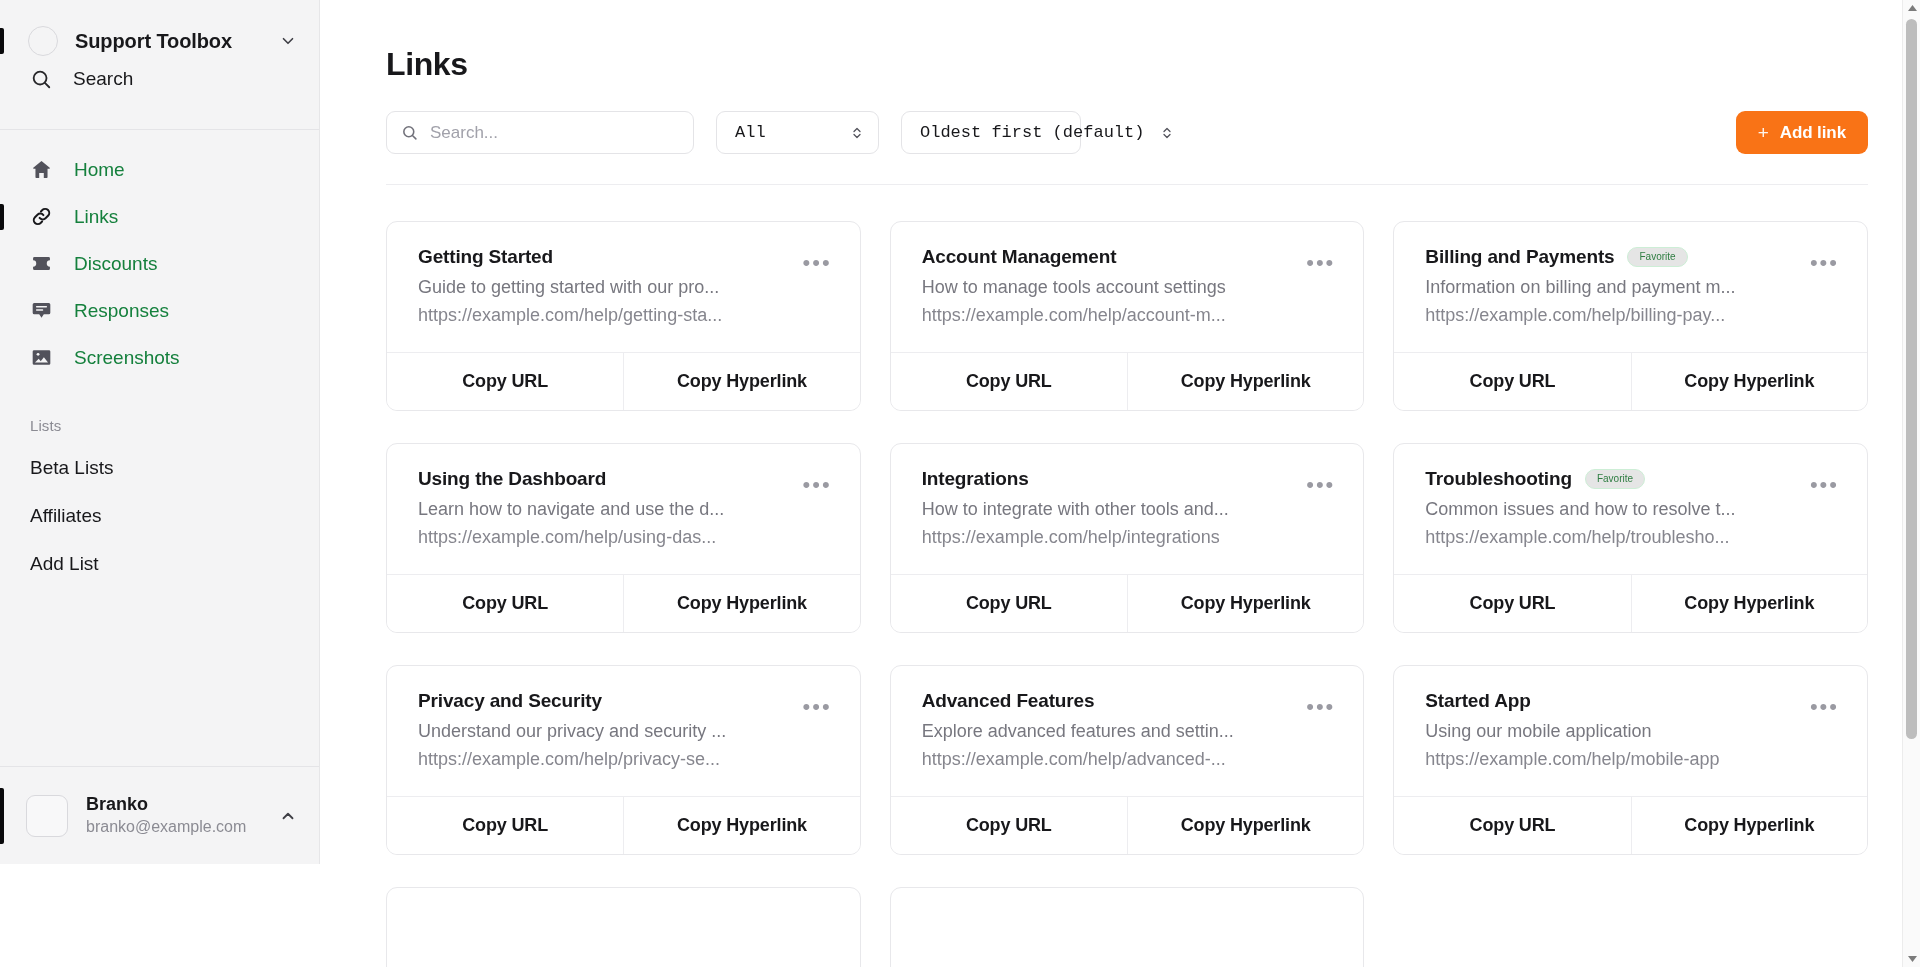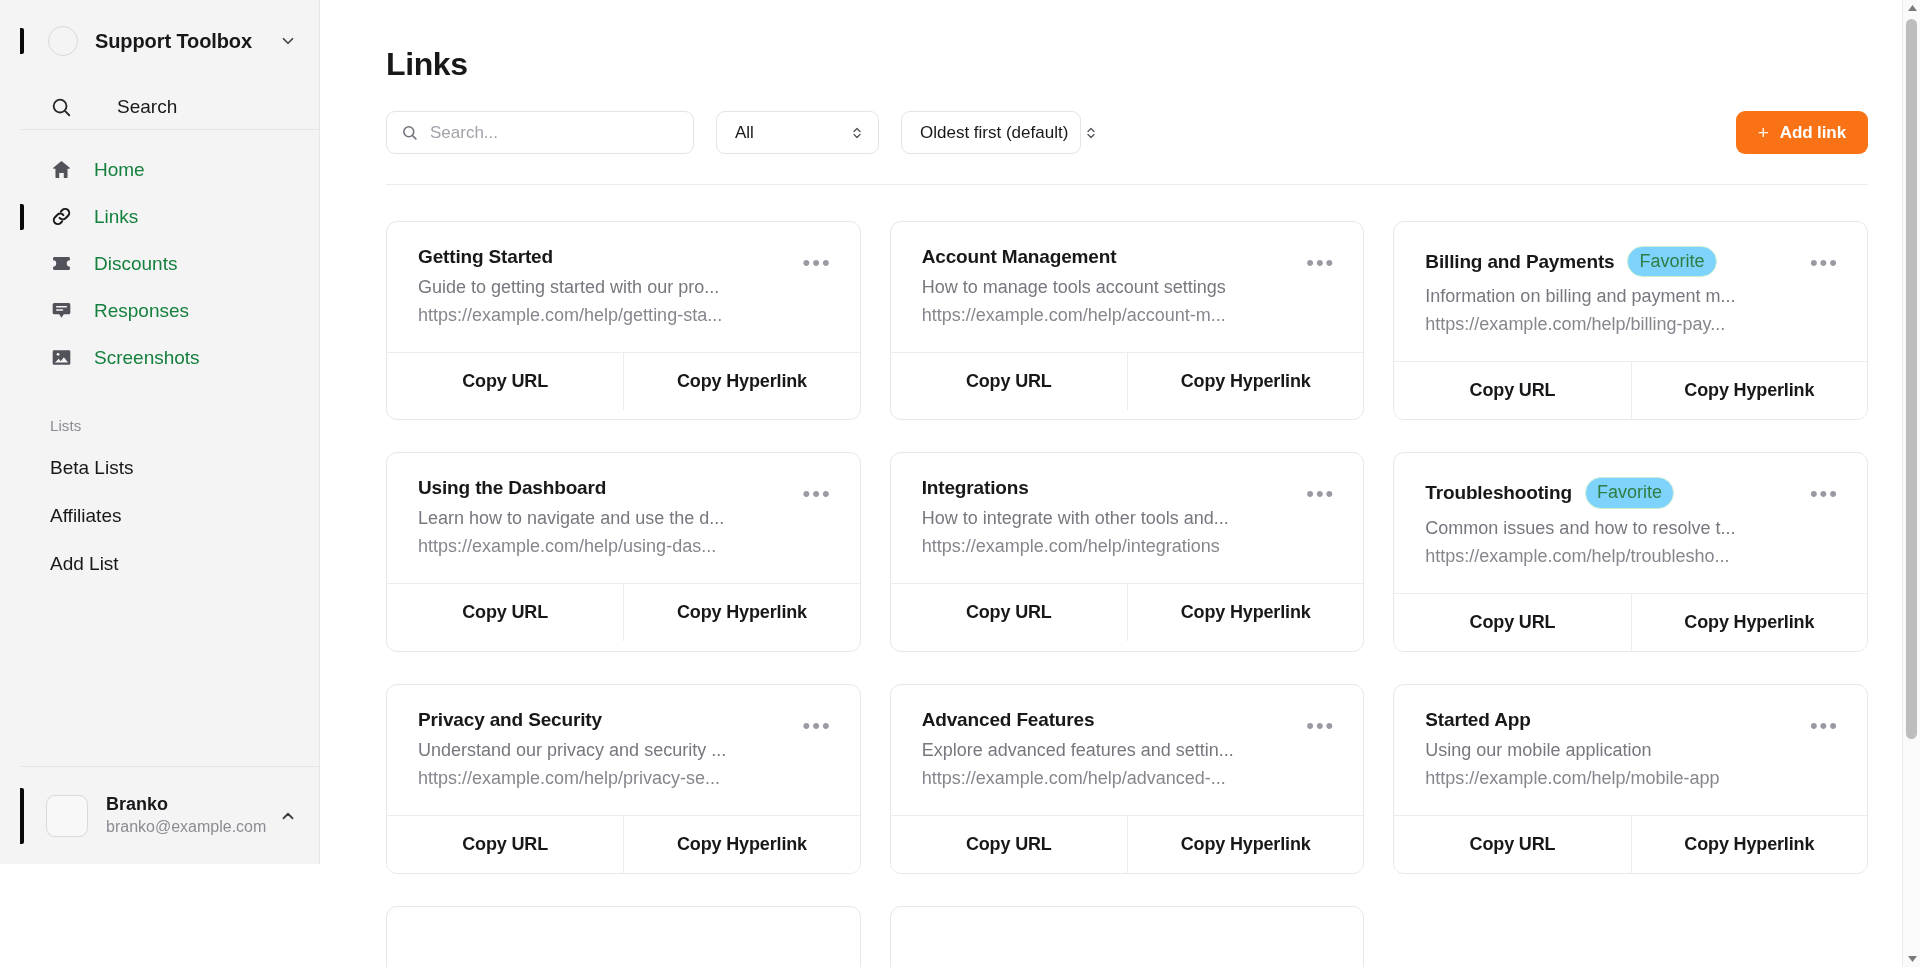--- a/index.html
+++ b/index.html
@@ -14,21 +14,20 @@
   
   .sidebar {
     width: 320px;
     min-width: 320px;
     height: 864px;
     background: #f4f4f5;
     border-right: 1px solid #e6e6e8;
     display: flex;
     flex-direction: column;
     position: relative;
-    padding-left: 20px;
   }
   .sb-top { padding: 14px 0 0 0; }
   .workspace {
     display: flex; align-items: center;
     height: 54px;
     padding: 0 22px 0 28px;
     cursor: pointer;
     position: relative;
   }
   .ws-avatar {
@@ -38,25 +37,24 @@
   }
   .ws-name {
     margin-left: 17px;
     font-size: 20px; font-weight: 700; color: #18181b;
     letter-spacing: -0.1px;
     flex: 1 1 auto;
   }
   .chev-down { width: 18px; height: 18px; flex: 0 0 auto; color:#3f3f46; }
 
   .sb-search {
-    display: flex; align-items: flex-end;
+    display: flex; align-items: flex-start;
     height: 50px;
     padding: 0 22px 0 30px;
     cursor: pointer;
-    gap: 24px;
   }
   .sb-search .ic { width: 22px; height: 22px; color: #27272a; flex:0 0 auto;}
   .sb-search .lbl { margin-left: 21px; font-size: 19px; color: #18181b; }
 
   .sb-divider { height: 1px; background: #e4e4e7; margin: 11px 0 0 0; }
 
   .nav { padding-top: 16px; }
   .nav-item {
     display: flex; align-items: center;
     height: 47px;
@@ -143,21 +141,21 @@
 
   .select {
     height: 43px;
     border: 1px solid #e4e4e7; border-radius: 9px;
     background: #fff;
     display: flex; align-items: center; justify-content: space-between;
     padding: 0 14px 0 18px;
     cursor: pointer;
     gap: 16px;
   }
-  .select .val { font-size: 17px; color: #18181b; white-space: nowrap; }
+  .select .val { font-size: 17px; color: #18181b; white-space: nowrap; font-family: Liberation Mono, monospace; }
   .select-filter { width: 163px; }
   .select-sort { width: 180px; }
   .updown { width: 14px; height: 18px; color: #52525b; flex: 0 0 auto; }
 
   .tb-spacer { flex: 1 1 auto; }
   .add-btn {
     height: 43px;
     background: #f97316; color: #fff;
     border: 0; border-radius: 9px;
     display: flex; align-items: center; gap: 11px;
@@ -189,22 +187,22 @@
     display: flex; align-items: flex-start;
     min-height: 121px;
   }
   .card-text { flex: 1 1 auto; min-width: 0; }
   .card-title-row { display: flex; align-items: center; gap: 13px; }
   .card-title {
     font-size: 19px; font-weight: 700; color: #18181b;
     letter-spacing: -0.15px; white-space: nowrap;
   }
   .fav-badge {
-    font-size: 18px; color: #2f7d42;
-    background: #7dd3fc; border: 1px solid #cdeed6;
+    font-size: 10px; color: #2f7d42;
+    background: #e5e5e5; border: 1px solid #cdeed6;
     border-radius: 999px; padding: 2px 11px 3px 11px;
     line-height: 1.35; white-space: nowrap;
   }
   .card-desc {
     font-size: 18px; color: #77777f;
     margin-top: 9px; white-space: nowrap; overflow: hidden;
   }
   .card-url {
     font-size: 18px; color: #86868e;
     margin-top: 7px; white-space: nowrap; overflow: hidden;

